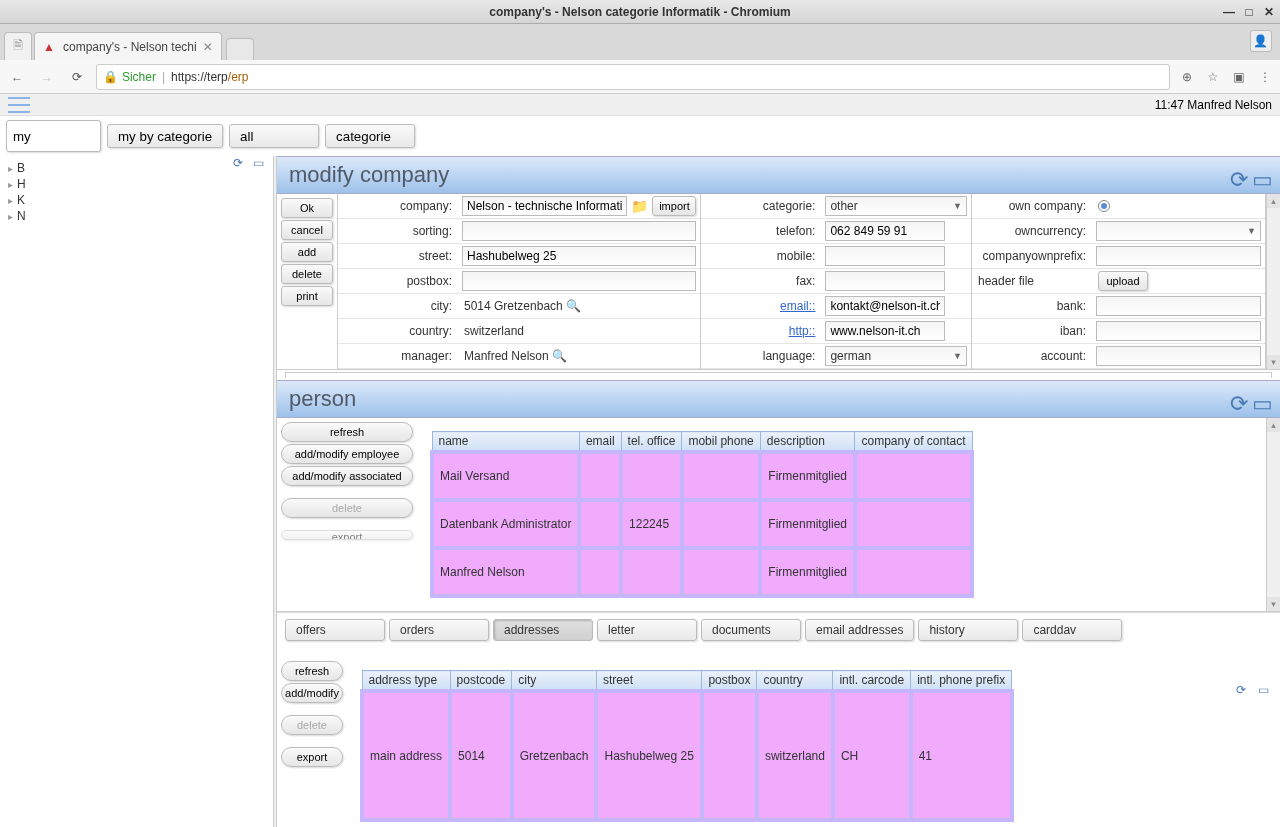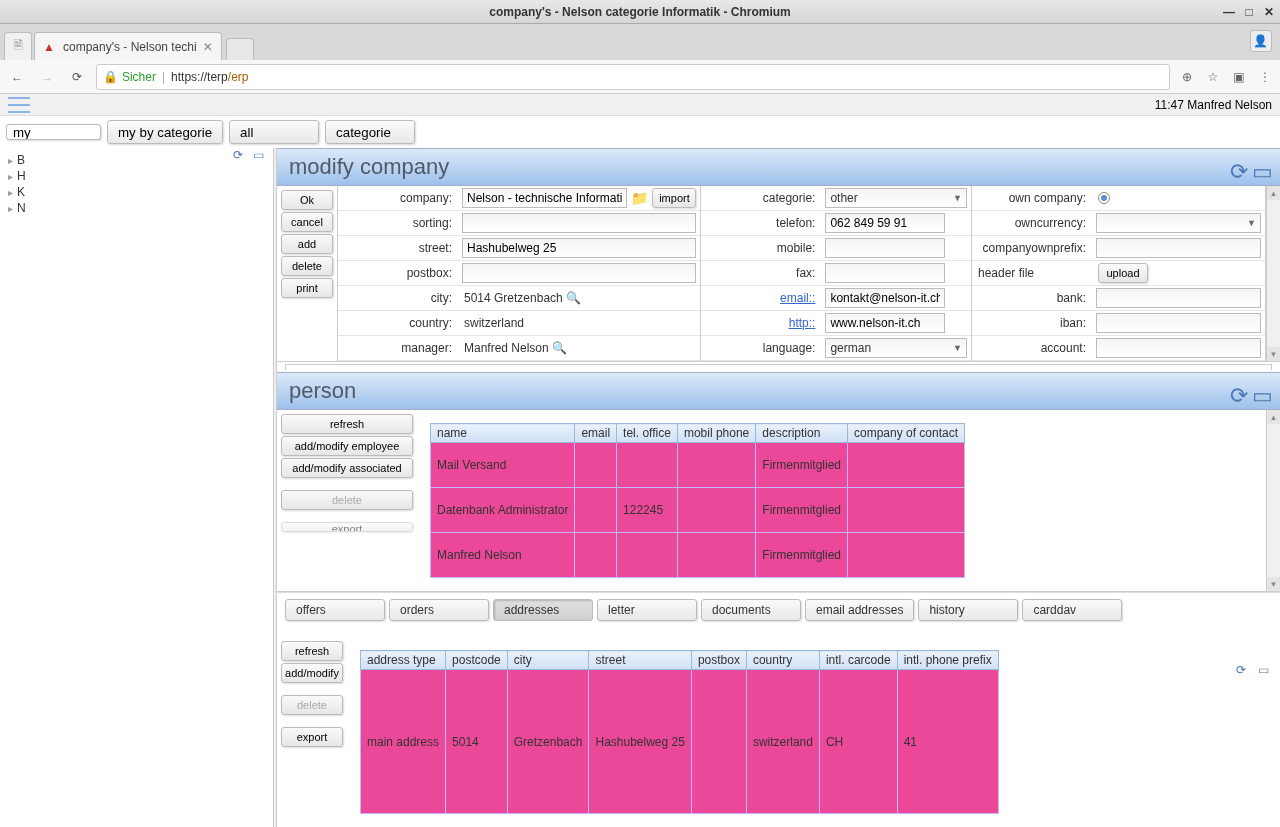--- a/index.html
+++ b/index.html
@@ -34,21 +34,21 @@
 .addr-icons .ic { width: 18px; height: 18px; display: flex; align-items: center; justify-content: center; color: #666; cursor: pointer; }
 
 
 .app-header { height: 22px; background: #f0f0f0; border-bottom: 1px solid #ddd; display: flex; align-items: center; justify-content: space-between; padding: 0 8px; }
 .hamburger { width: 22px; height: 16px; display: flex; flex-direction: column; justify-content: space-between; cursor: pointer; }
 .hamburger span { height: 2px; background: #8ab4e8; }
 .app-status { font-size: 12px; color: #000000; }
 
 
 .toolbar-row { padding: 4px 6px; display: flex; gap: 6px; align-items: center; }
-.tb-input { height: 16px; border: 1px solid #bbb; border-radius: 3px; padding: 0 6px; box-shadow: 1px 1px 2px rgba(0,0,0,0.15); }
+.tb-input { height: 32px; border: 1px solid #bbb; border-radius: 3px; padding: 0 6px; box-shadow: 1px 1px 2px rgba(0,0,0,0.15); }
 .tb-btn { height: 24px; border: 1px solid #bbb; border-radius: 3px; padding: 0 10px; background: linear-gradient(#fafafa,#e8e8e8); box-shadow: 1px 1px 2px rgba(0,0,0,0.15); cursor: pointer; display: flex; align-items: center; }
 
 
 .main { display: flex; height: calc(827px - 24px - 36px - 34px - 22px - 32px); }
 .sidebar { width: 273px; position: relative; }
 .sidebar-tools { position: absolute; top: 0; right: 4px; display: flex; gap: 4px; }
 .tree { padding: 4px 8px; }
 .tree-item { display: flex; align-items: center; gap: 4px; color: #333; padding: 1px 0; cursor: pointer; }
 .tree-arrow { color: #999; font-size: 10px; }
 .vsplit { width: 4px; background: #eee; border-left: 1px solid #ccc; border-right: 1px solid #ccc; cursor: col-resize; }
@@ -78,27 +78,27 @@
 .radio-dot { width: 12px; height: 12px; border-radius: 50%; border: 1px solid #888; background: #fff; display: inline-flex; align-items: center; justify-content: center; }
 .radio-dot.on::after { content: ""; width: 6px; height: 6px; border-radius: 50%; background: #5a8ed6; }
 .vscroll-stub { width: 14px; background: #f0f0f0; border-left: 1px solid #ccc; position: relative; }
 .vscroll-stub .up, .vscroll-stub .down { height: 14px; display: flex; align-items: center; justify-content: center; color: #888; font-size: 9px; background: #e4e4e4; }
 .vscroll-stub .down { position: absolute; bottom: 0; width: 100%; }
 .vscroll-stub .up { position: absolute; top: 0; width: 100%; }
 
 
 .person-panel { display: flex; border-bottom: 1px solid #ccc; position: relative; }
 .side-btns { width: 140px; padding: 4px; display: flex; flex-direction: column; gap: 2px; }
-.side-btn { height: 20px; font-size: 11px; border: 1px solid #bbb; border-radius: 3px; background: linear-gradient(#fafafa,#e6e6e6); box-shadow: 1px 1px 2px rgba(0,0,0,0.15); cursor: pointer; }
+.side-btn { height: 20px; font-size: 11px; border: 1px solid #bbb; border-radius: 10px; background: linear-gradient(#fafafa,#e6e6e6); box-shadow: 1px 1px 2px rgba(0,0,0,0.15); cursor: pointer; }
 .side-btn.disabled { color: #aaa; }
 
 
 table.data { border-collapse: collapse; margin: 13px; font-size: 12px; }
 table.data th { background: linear-gradient(#eaf1fb,#cfe0f5); border: 1px solid #9cb8d9; padding: 2px 6px; font-weight: normal; text-align: left; color: #333; }
-table.data td { border: 1px solid #c4b5fd; padding: 15px 6px; background: #ec4899; }
+table.data td { border: 4px solid #c4b5fd; padding: 15px 6px; background: #f0abfc; }
 
 
 .bottom-tabs { padding: 6px 8px; display: flex; gap: 4px; border-top: 1px solid #ddd; }
 .bot-tab { height: 22px; min-width: 100px; border: 1px solid #bbb; border-radius: 3px; padding: 0 10px; background: linear-gradient(#fafafa,#e8e8e8); box-shadow: 1px 1px 2px rgba(0,0,0,0.15); cursor: pointer; display: flex; align-items: center; font-size: 12px; }
 .bot-tab.active { background: linear-gradient(#e0e0e0,#d0d0d0); box-shadow: inset 1px 1px 2px rgba(0,0,0,0.2); }
 
 
 .addr-panel { display: flex; padding-top: 10px; position: relative; flex: 1; }
 .addr-side { width: 70px; padding: 4px; display: flex; flex-direction: column; gap: 2px; }
 .addr-tools { position: absolute; right: 6px; top: 36px; display: flex; gap: 6px; }

